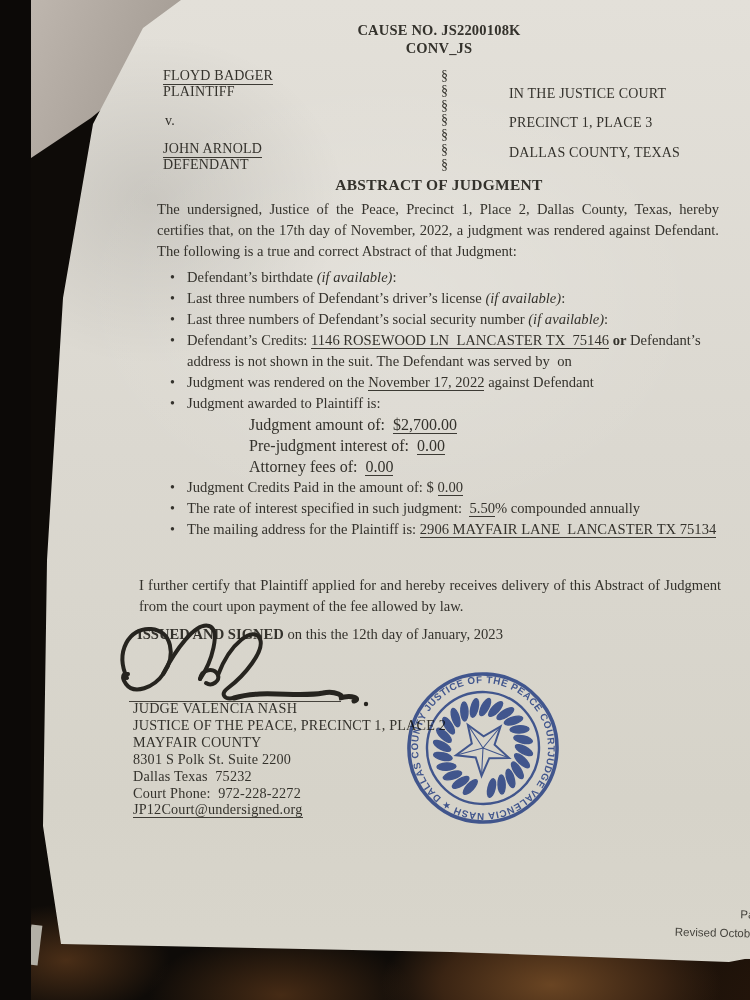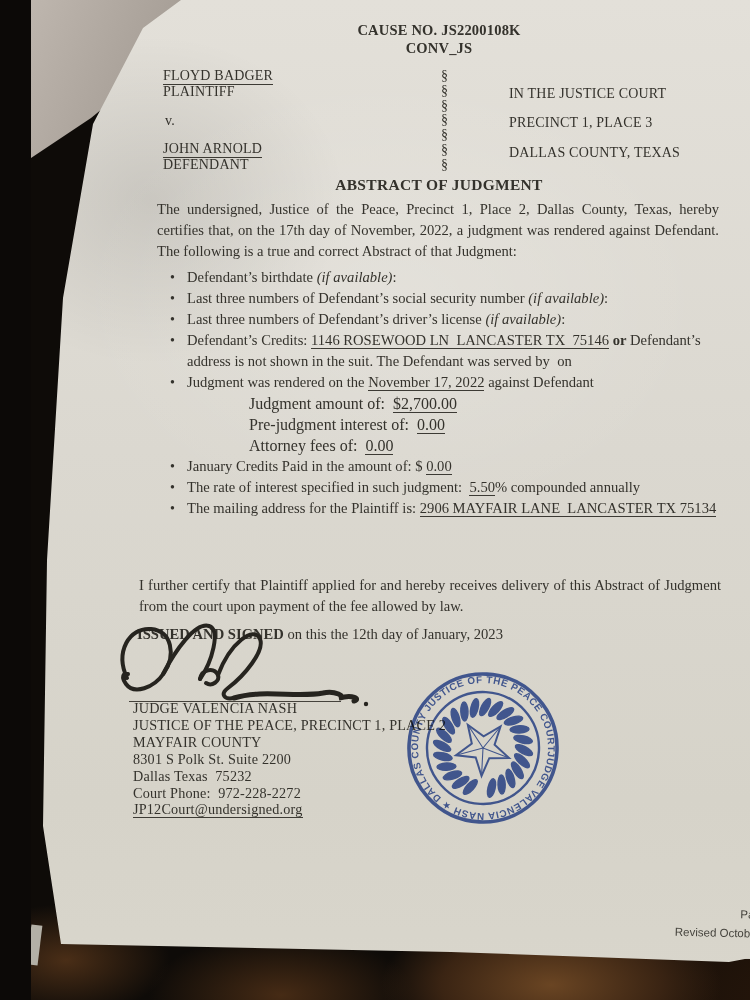--- a/index.html
+++ b/index.html
@@ -85,28 +85,29 @@
       <span class="blk" style="left:478px;top:81px;">DALLAS COUNTY, TEXAS</span>
     </div>
 
     <div class="blk title center" style="left:128px;top:176px;width:560px;">ABSTRACT OF JUDGMENT</div>
 
     <div class="blk body just" style="left:126px;top:199px;width:562px;">The undersigned, Justice of the Peace, Precinct 1, Place 2, Dallas County, Texas, hereby certifies that, on the 17th day of November, 2022, a judgment was rendered against Defendant. The following is a true and correct Abstract of that Judgment:</div>
 
     <div class="blk" style="left:122px;top:267px;width:570px;">
       <ul class="bul">
           <li><span>Defendant’s birthdate </span><span class="i">(if available)</span><span>:</span></li>
+          <li><span>Last three numbers of Defendant’s driver’s license </span><span class="i">(if available)</span><span>:</span></li>
           <li><span>Last three numbers of Defendant’s social security number </span><span class="i">(if available)</span><span>:</span></li>
-          <li><span>Last three numbers of Defendant’s driver’s license </span><span class="i">(if available)</span><span>:</span></li>
           <li><span>Defendant’s Credits: </span><span class="u">1146 ROSEWOOD LN&nbsp; LANCASTER TX&nbsp; 75146</span><span> </span><span class="b">or</span><span> Defendant’s address is not shown in the suit. The Defendant was served by&nbsp; on</span></li>
           <li><span>Judgment was rendered on the </span><span class="u">November 17, 2022</span><span> against Defendant</span></li>
+          <li><span>Judgment awarded to Plaintiff is:</span></li>
           <div class="sub"><span>Judgment amount of:&nbsp; </span><span class="u">$2,700.00</span></div>
           <div class="sub"><span>Pre-judgment interest of:&nbsp; </span><span class="u">0.00</span></div>
           <div class="sub"><span>Attorney fees of:&nbsp; </span><span class="u">0.00</span></div>
-          <li><span>January Credits Paid in the amount of: $ </span><span class="u">0.00</span></li>
+          <li><span>Judgment Credits Paid in the amount of: $ </span><span class="u">0.00</span></li>
           <li><span>The rate of interest specified in such judgment:&nbsp; </span><span class="u">5.50</span><span>% compounded annually</span></li>
           <li><span>The mailing address for the Plaintiff is: </span><span class="u">2906 MAYFAIR LANE&nbsp; LANCASTER TX 75134</span></li>
         </ul>
     </div>
 
     <div class="blk body just" style="left:108px;top:575px;width:582px;">I further certify that Plaintiff applied for and hereby receives delivery of this Abstract of Judgment from the court upon payment of the fee allowed by law.</div>
 
     <div class="blk body" style="left:106px;top:624px;width:580px;"><span class="b">ISSUED AND SIGNED</span><span> on this the 12th day of January, 2023</span></div>
 
     <div class="sigline"></div>

